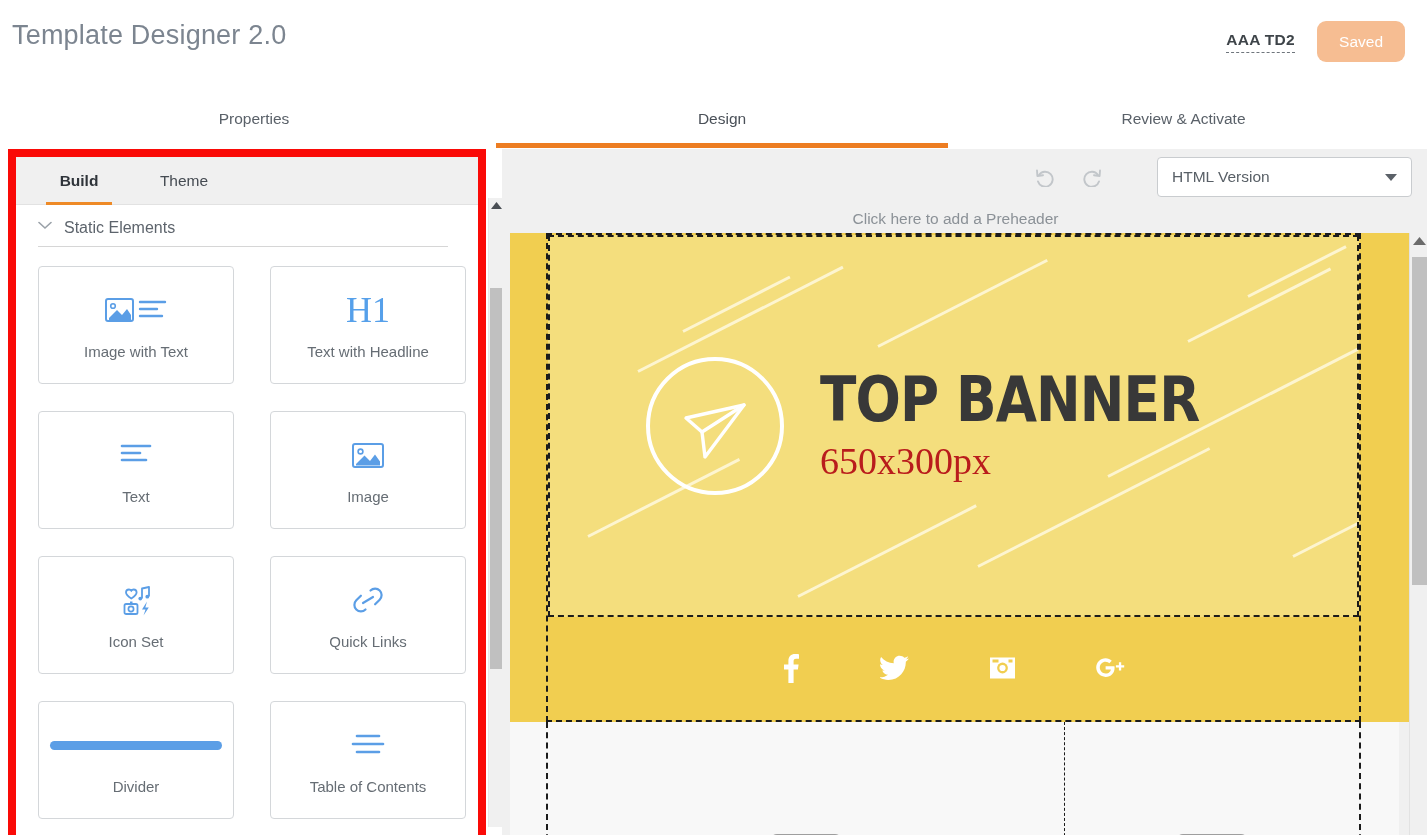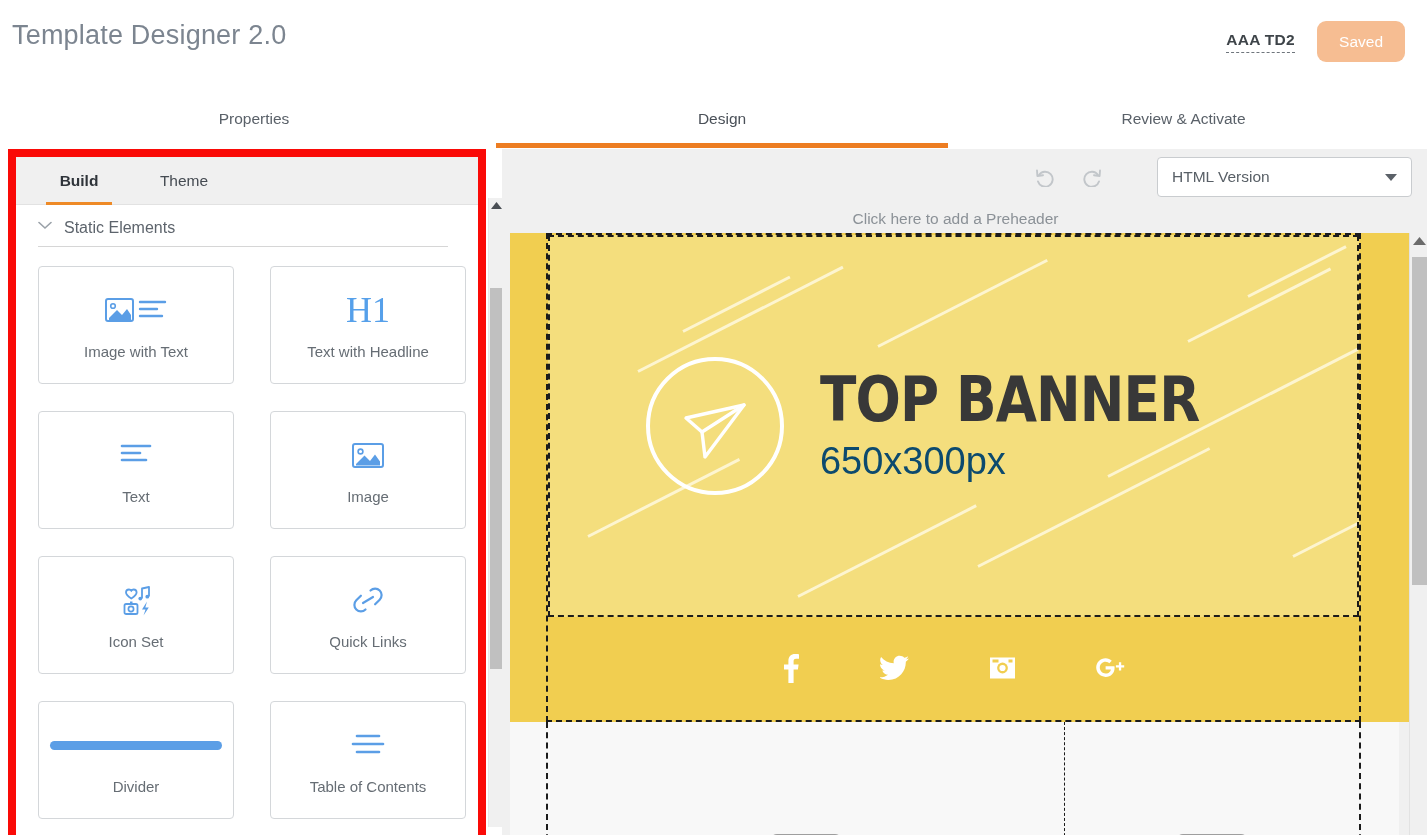--- a/index.html
+++ b/index.html
@@ -200,21 +200,21 @@
     width: 138px; height: 138px; border: 4px solid #ffffff; border-radius: 50%;
     display: flex; align-items: center; justify-content: center; flex: none;
   }
   .banner-text .b-title {
     font-family: "DejaVu Sans", sans-serif;
     font-size: 62px; font-weight: bold; color: #383838;
     letter-spacing: -1px; line-height: 1; transform: scaleX(0.86);
     transform-origin: left center;
   }
   .banner-text .b-sub {
-    font-size: 38px; color: #0c4a6e; line-height: 1.15; margin-top: 9px;
+    font-size: 38px; color: #b91c1c; line-height: 1.15; margin-top: 9px; font-family: Liberation Serif, serif;
   }
   .social-row {
     position: absolute; left: 38px; top: 386px; width: 811px; height: 101px;
     display: flex; align-items: center; justify-content: center; gap: 79px;
   }
   .social-ic { color: #ffffff; cursor: pointer; }
 
   .content-row {
     position: relative; width: 889px; height: 200px; background: #f8f8f8;
     display: flex;

